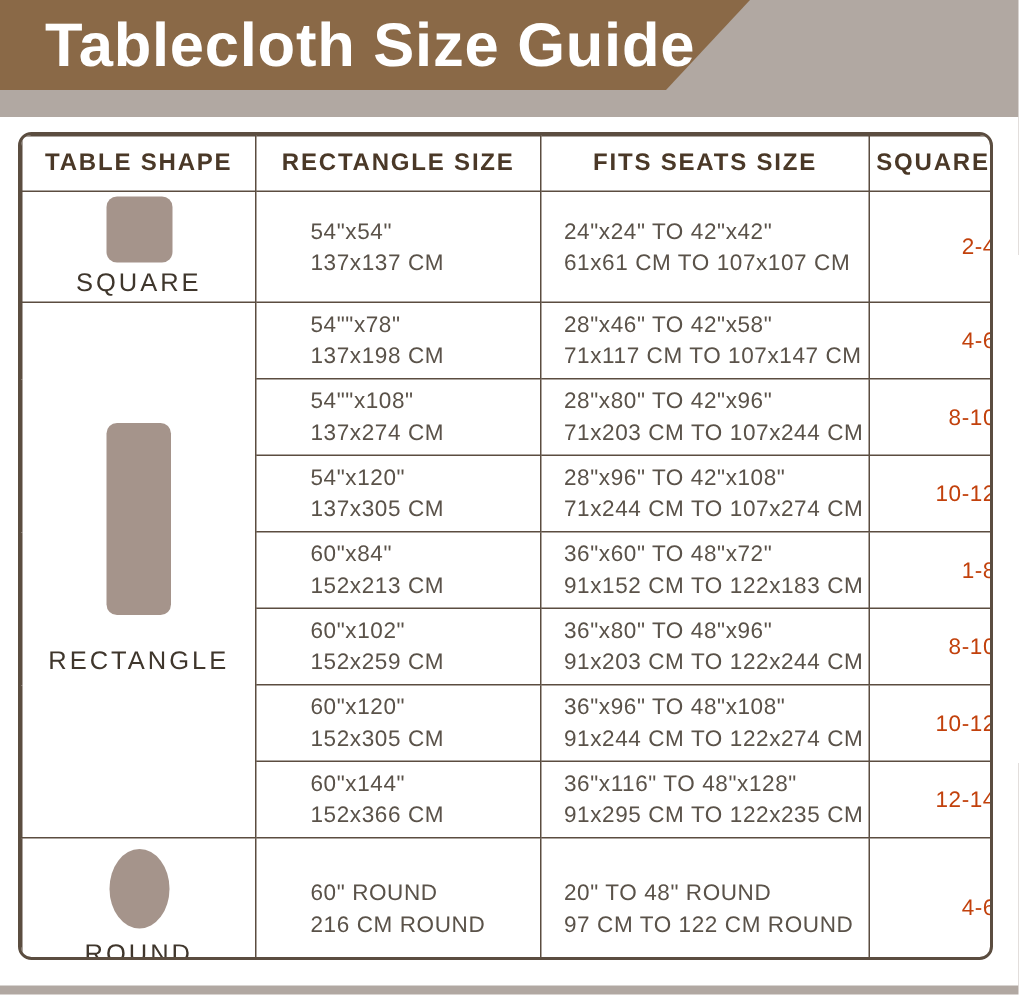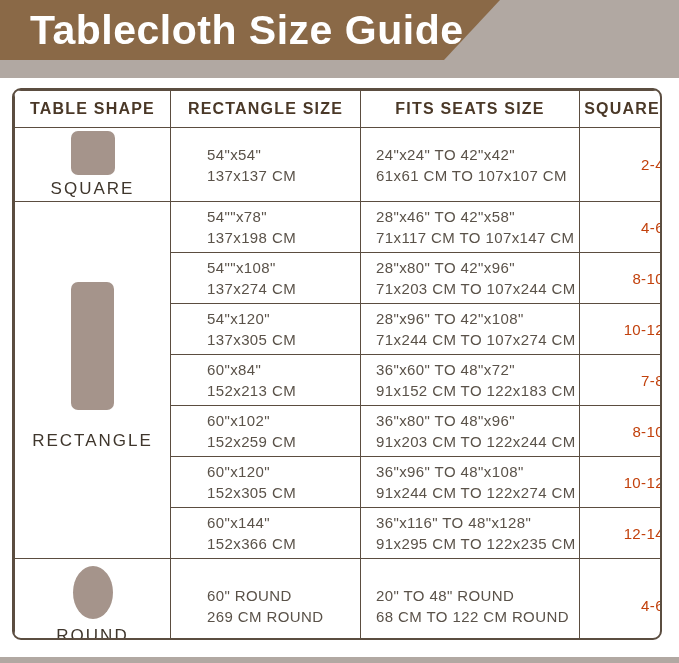--- a/index.html
+++ b/index.html
@@ -196,21 +196,21 @@
       </tr>
       <tr>
         <td class="size-cell">
           <span>60"x84"</span>
           <span>152x213 CM</span>
         </td>
         <td class="fits-cell">
           <span>36"x60" TO 48"x72"</span>
           <span>91x152 CM TO 122x183 CM</span>
         </td>
-        <td class="seats-cell">7-8</td>
+        <td class="seats-cell">1-8</td>
       </tr>
       <tr>
         <td class="size-cell">
           <span>60"x102"</span>
           <span>152x259 CM</span>
         </td>
         <td class="fits-cell">
           <span>36"x80" TO 48"x96"</span>
           <span>91x203 CM TO 122x244 CM</span>
         </td>
@@ -241,23 +241,23 @@
 
       <tr class="row-round">
         <td class="shape-cell">
           <div class="shape-inner">
             <div class="icon-round"></div>
             <div class="shape-label">ROUND</div>
           </div>
         </td>
         <td class="size-cell">
           <span>60" ROUND</span>
-          <span>269 CM ROUND</span>
+          <span>216 CM ROUND</span>
         </td>
         <td class="fits-cell">
           <span>20" TO 48" ROUND</span>
-          <span>68 CM TO 122 CM ROUND</span>
+          <span>97 CM TO 122 CM ROUND</span>
         </td>
         <td class="seats-cell">4-6</td>
       </tr>
     </tbody>
   </table>
 </div>
 
 </body></html>

